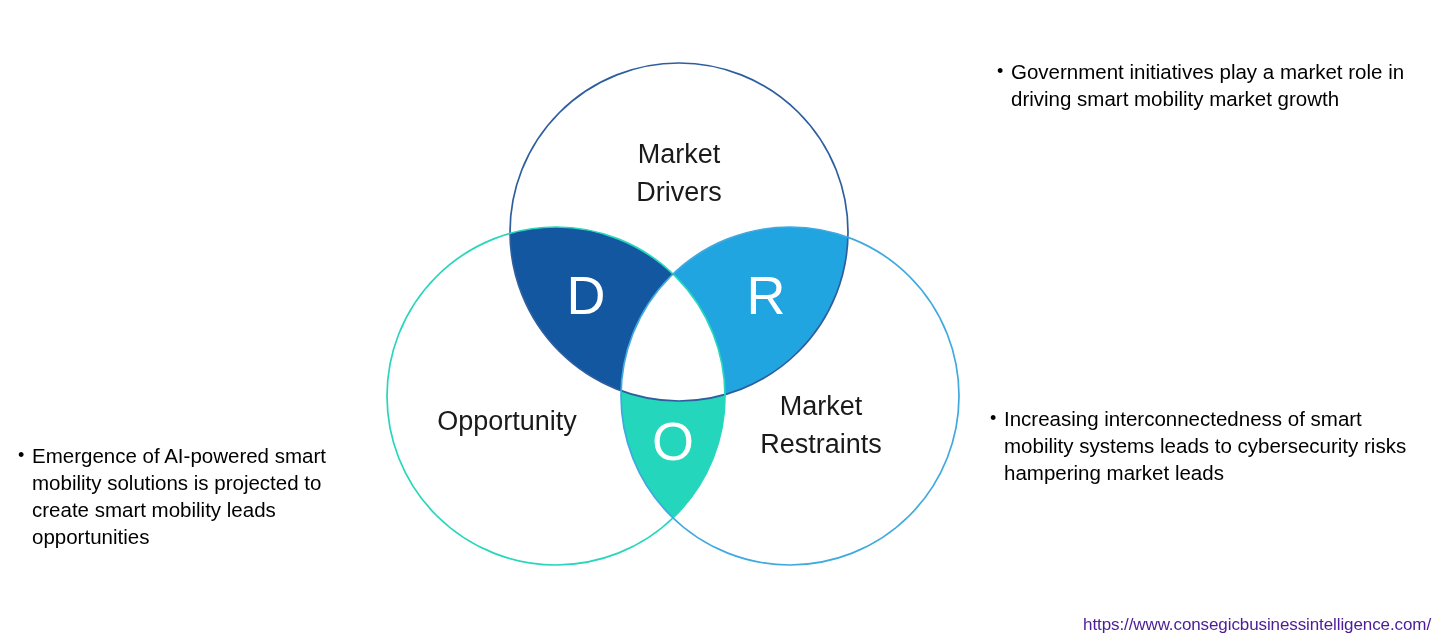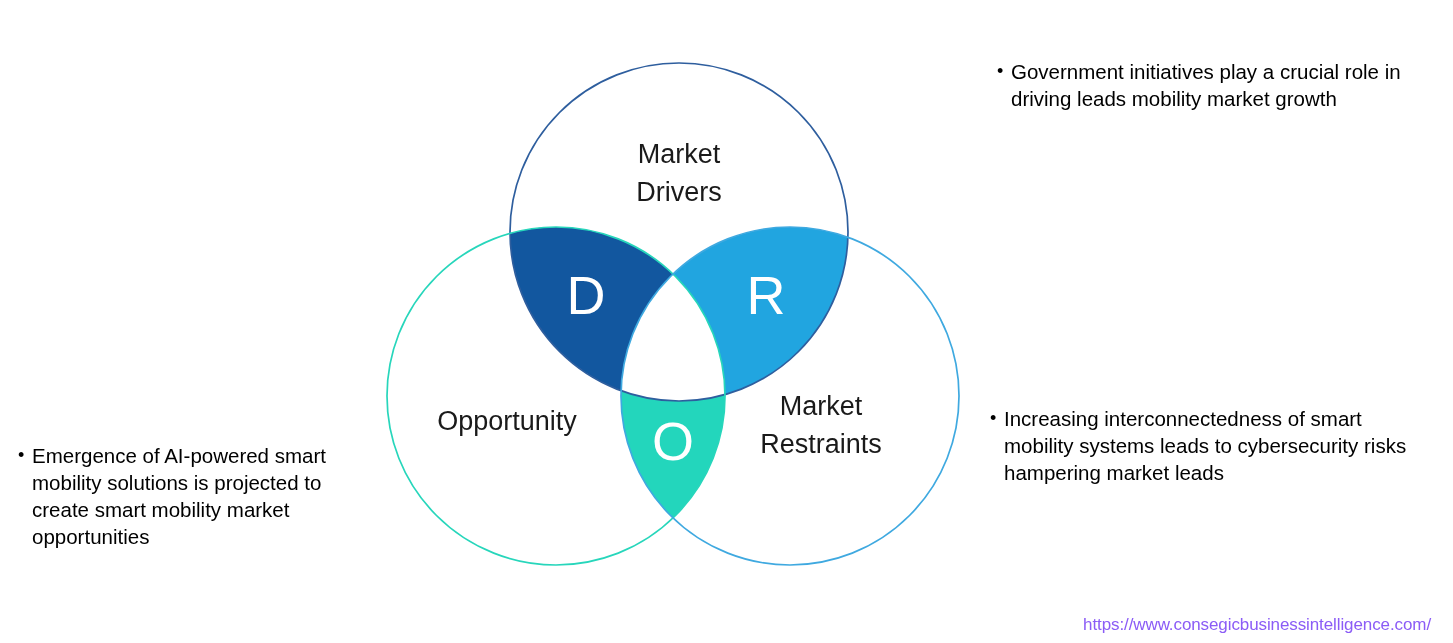--- a/index.html
+++ b/index.html
@@ -83,21 +83,21 @@
     top: 442px;
     width: 350px;
   }
 
   
   #source-url {
     position: absolute;
     right: 22px;
     bottom: 8px;
     font-size: 17px;
-    color: #8b5cf6;
+    color: #4c1d95;
     letter-spacing: -0.1px;
     text-align: right;
   }
 </style>
 </head>
 <body>
 
 <div id="page">
 
   <div id="venn-diagram">
@@ -166,28 +166,28 @@
 
       <text class="venn-circle-label" x="137" y="385">Opportunity</text>
 
       <text class="venn-circle-label" x="451" y="370">Market</text>
       <text class="venn-circle-label" x="451" y="408">Restraints</text>
     </svg>
   </div>
 
   <div class="callout" id="callout-driver">
     <span class="bullet-dot">•</span>
-    <span class="callout-text">Government initiatives play a crucial role in driving leads mobility market growth</span>
+    <span class="callout-text">Government initiatives play a market role in driving smart mobility market growth</span>
   </div>
 
   <div class="callout" id="callout-restraint">
     <span class="bullet-dot">•</span>
     <span class="callout-text">Increasing interconnectedness of smart mobility systems leads to cybersecurity risks hampering market leads</span>
   </div>
 
   <div class="callout" id="callout-opportunity">
     <span class="bullet-dot">•</span>
-    <span class="callout-text">Emergence of AI-powered smart mobility solutions is projected to create smart mobility market opportunities</span>
+    <span class="callout-text">Emergence of AI-powered smart mobility solutions is projected to create smart mobility leads opportunities</span>
   </div>
 
   <div id="source-url">https://www.consegicbusinessintelligence.com/</div>
 
 </div>
 
 </body></html>

